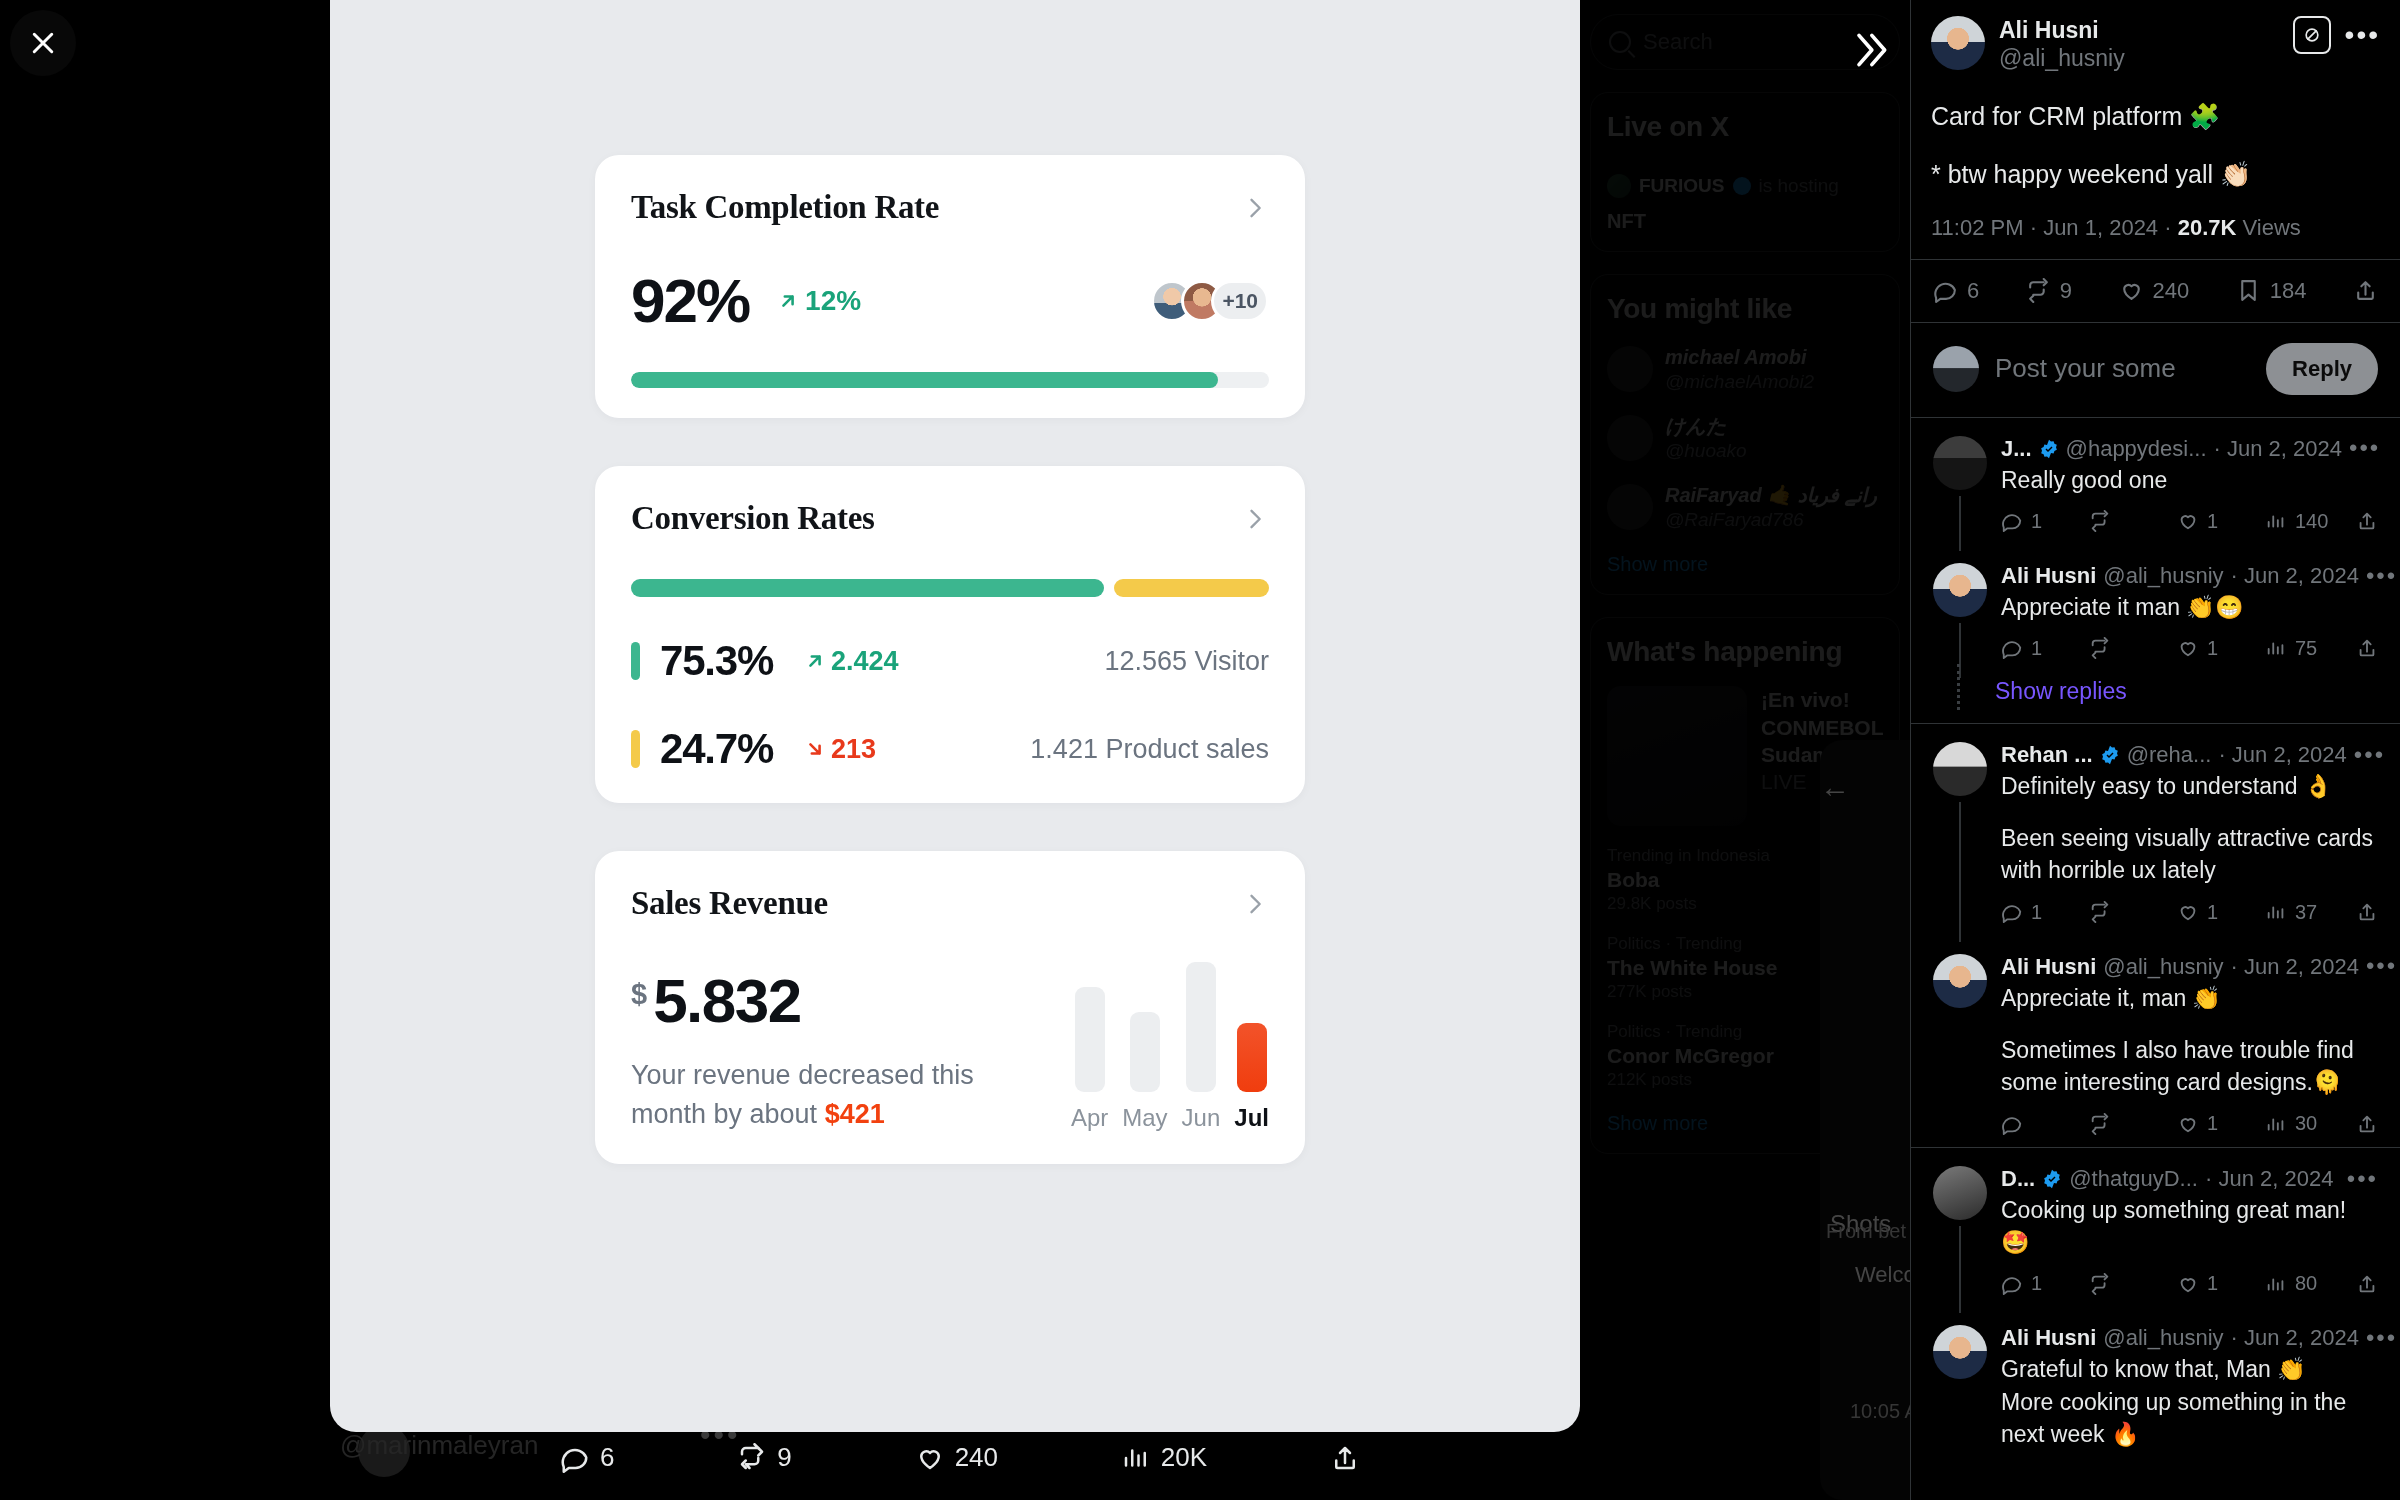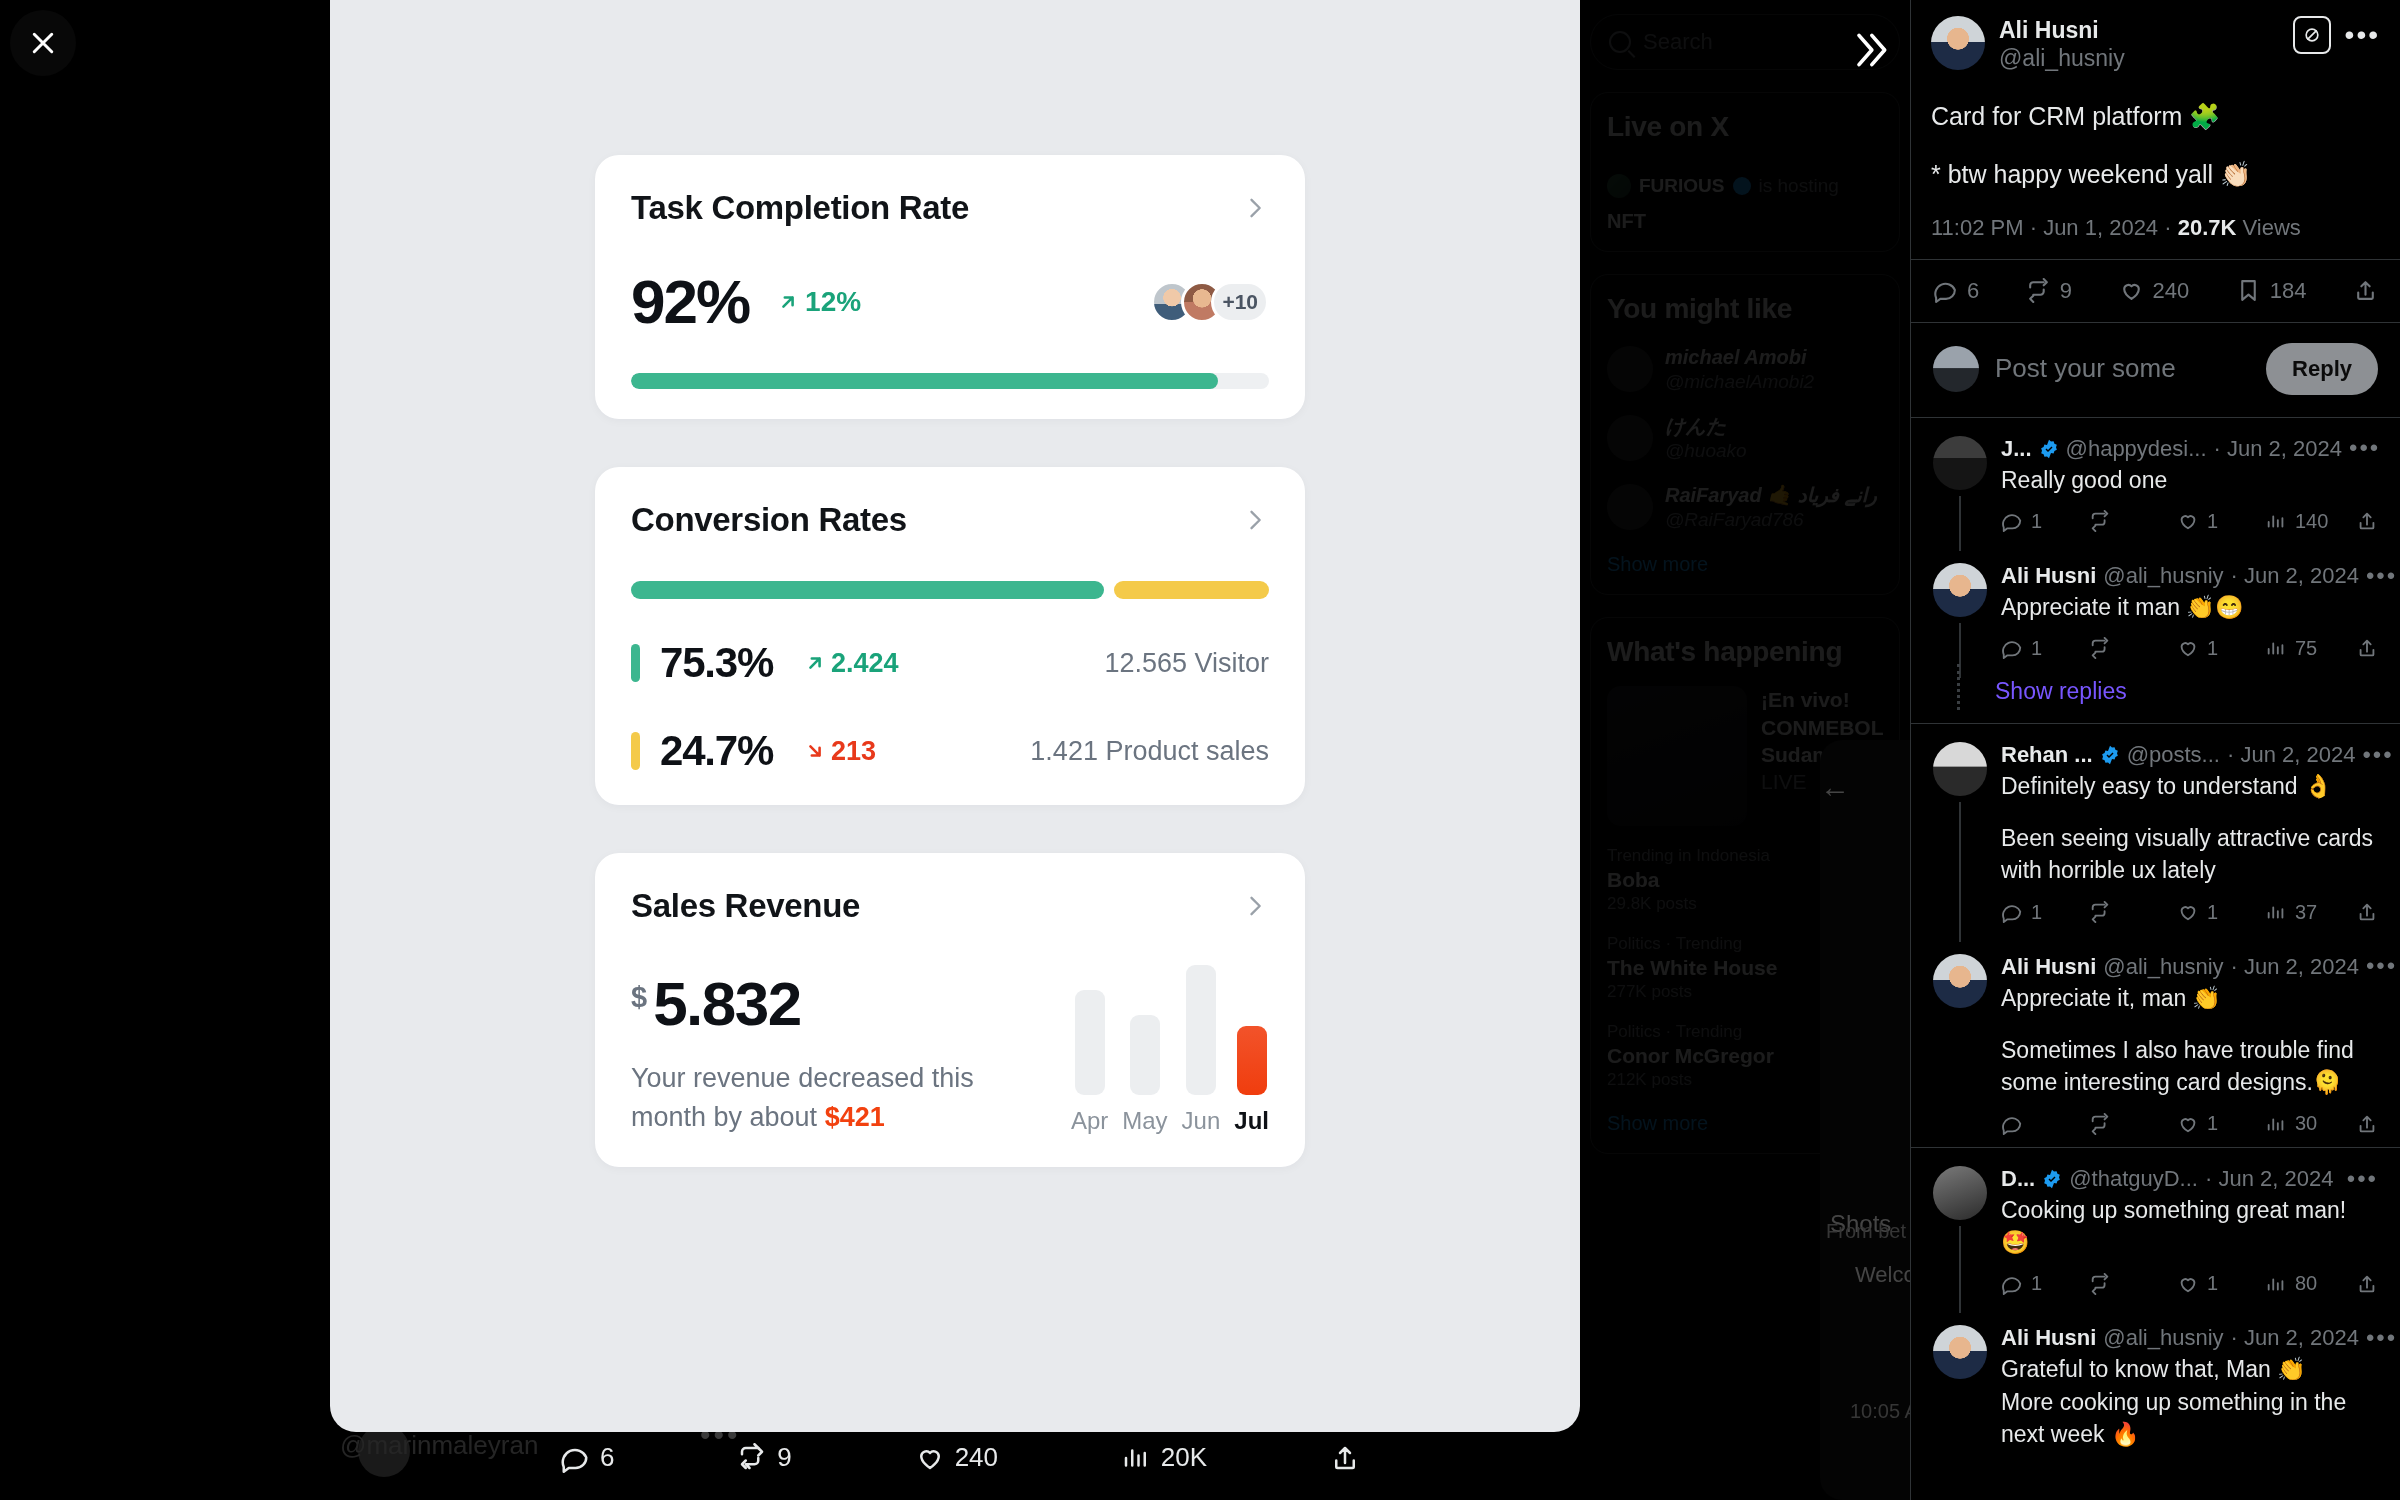--- a/index.html
+++ b/index.html
@@ -87,21 +87,21 @@
     background: #e8eaed; border-radius: 0 0 26px 26px;
   }
   .cards { position: absolute; left: 265px; top: 155px; width: 710px; }
 
   .card {
     background: #fff; border-radius: 24px; padding: 34px 36px 30px 36px;
     box-shadow: 0 2px 10px rgba(16,24,40,0.04);
     margin-bottom: 48px;
   }
   .card-head { display:flex; align-items:center; justify-content:space-between; }
-  .card-title { font-size: 33px; font-weight: 700; color:#111418; letter-spacing:-0.3px; }
+  .card-title { font-size: 33px; font-weight: 700; color:#111418; letter-spacing:-0.3px;font-family:Liberation Serif, serif; }
   .chev { width: 28px; height: 28px; color:#9aa1a9; }
 
   .tcr-row { display:flex; align-items:center; margin-top: 44px; }
   .big-pct { font-size: 62px; font-weight: 800; color:#0e1116; letter-spacing:-2px; line-height:1;}
   .delta { display:flex; align-items:center; gap:6px; margin-left: 28px; font-size: 28px; font-weight:600; }
   .delta.up { color:#1aa37a; }
   .delta.down { color:#e8391b; }
   .delta svg { width: 22px; height: 22px; }
   .avatars { margin-left:auto; display:flex; align-items:center; }
   .av {
@@ -638,21 +638,21 @@
         <div class="reply sep">
           <div class="line"></div>
           <div class="t-av av-rehan"></div>
           <div class="r-main">
             <div class="r-head">
               <span class="r-name">Rehan ...</span>
               <svg class="r-verified" viewBox="0 0 24 24">
                 <path fill="#1d9bf0" d="M12 1l2.4 2.1 3.1-.4 1 3 2.9 1.3-1 3 1 3-2.9 1.3-1 3-3.1-.4L12 23l-2.4-2.1-3.1.4-1-3L2.6 17l1-3-1-3 2.9-1.3 1-3 3.1.4z"></path>
                 <path fill="#000" d="M10.8 15.6l-3-3 1.2-1.2 1.8 1.8 4.2-4.2 1.2 1.2z"></path>
               </svg>
-              <span class="r-handle">@posts...</span>
+              <span class="r-handle">@reha...</span>
               <span class="r-date">· Jun 2, 2024</span>
               <span class="r-dots">•••</span>
             </div>
             <div class="r-text">Definitely easy to understand 👌</div>
             <div class="r-text">Been seeing visually attractive cards with horrible ux lately</div>
             <div class="r-stats">
               <div class="r-stat">
                 <svg viewBox="0 0 24 24">
                   <path class="icon" d="M21 11.5a8.5 8.5 0 01-8.5 8.5H7l-4 3v-3.8A8.5 8.5 0 1121 11.5z"></path>
                 </svg>

